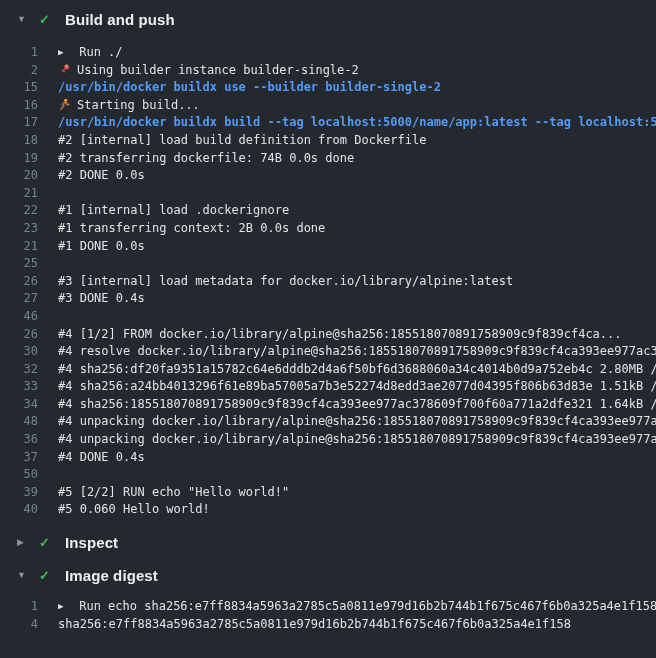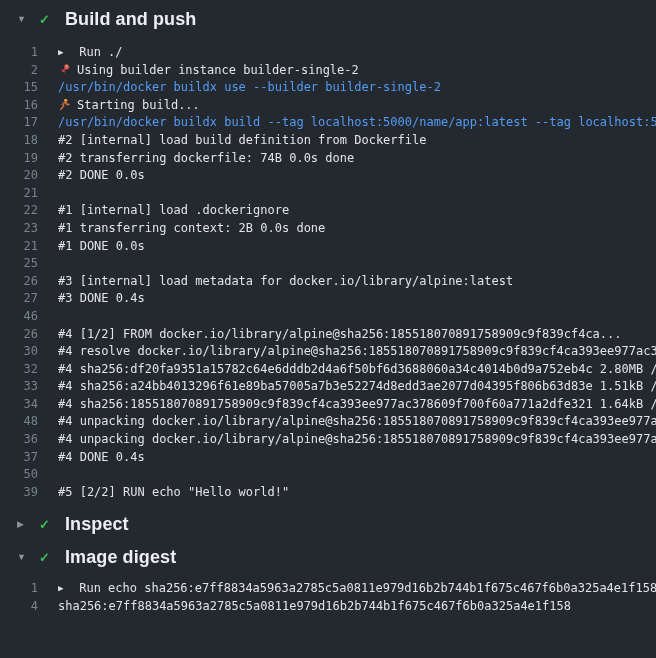--- a/index.html
+++ b/index.html
@@ -37,21 +37,21 @@
     width: 14px;
     color: #3fb950;
     font-size: 13px;
     font-weight: bold;
     line-height: 1;
     flex: 0 0 auto;
   }
   .section-title {
     margin-left: 12px;
     color: #eceff2;
-    font-size: 18px;
+    font-size: 15px;
     font-weight: bold;
     letter-spacing: 0.1px;
   }
   .log-block {
     margin-top: 16px;
   }
   .section:last-child .log-block { margin-top: 14px; }
   .log-row {
     display: flex;
     height: 17.6px;
@@ -67,21 +67,21 @@
     text-align: right;
     color: #768390;
     cursor: pointer;
   }
   .line-text {
     padding-left: 20px;
     color: #e1e4e8;
     flex: 1 1 auto;
     overflow: hidden;
   }
-  .line-text.command { color: #539bf5; font-weight: 400; }
+  .line-text.command { color: #539bf5; font-weight: 700; }
   .run-arrow {
     display: inline-block;
     font-size: 9px;
     color: #dfe3e8;
     width: 14px;
     vertical-align: 1px;
   }
   .inline-icon {
     display: inline-block;
     width: 14px;
@@ -131,20 +131,21 @@
         <div class="log-row"><span class="line-num">26</span><span class="line-text">#4 [1/2] FROM docker.io/library/alpine@sha256:185518070891758909c9f839cf4ca...</span></div>
         <div class="log-row"><span class="line-num">30</span><span class="line-text">#4 resolve docker.io/library/alpine@sha256:185518070891758909c9f839cf4ca393ee977ac37</span></div>
         <div class="log-row"><span class="line-num">32</span><span class="line-text">#4 sha256:df20fa9351a15782c64e6dddb2d4a6f50bf6d3688060a34c4014b0d9a752eb4c 2.80MB /</span></div>
         <div class="log-row"><span class="line-num">33</span><span class="line-text">#4 sha256:a24bb4013296f61e89ba57005a7b3e52274d8edd3ae2077d04395f806b63d83e 1.51kB /</span></div>
         <div class="log-row"><span class="line-num">34</span><span class="line-text">#4 sha256:185518070891758909c9f839cf4ca393ee977ac378609f700f60a771a2dfe321 1.64kB /</span></div>
         <div class="log-row"><span class="line-num">48</span><span class="line-text">#4 unpacking docker.io/library/alpine@sha256:185518070891758909c9f839cf4ca393ee977a</span></div>
         <div class="log-row"><span class="line-num">36</span><span class="line-text">#4 unpacking docker.io/library/alpine@sha256:185518070891758909c9f839cf4ca393ee977a</span></div>
         <div class="log-row"><span class="line-num">37</span><span class="line-text">#4 DONE 0.4s</span></div>
         <div class="log-row"><span class="line-num">50</span><span class="line-text"></span></div>
         <div class="log-row"><span class="line-num">39</span><span class="line-text">#5 [2/2] RUN echo "Hello world!"</span></div>
+        <div class="log-row"><span class="line-num">40</span><span class="line-text">#5 0.060 Hello world!</span></div>
       </div>
     </div>
     <div class="section">
       <div class="section-header">
         <span class="chevron">▶</span>
         <span class="check">✓</span>
         <span class="section-title">Inspect</span>
       </div>
     </div>
     <div class="section">

